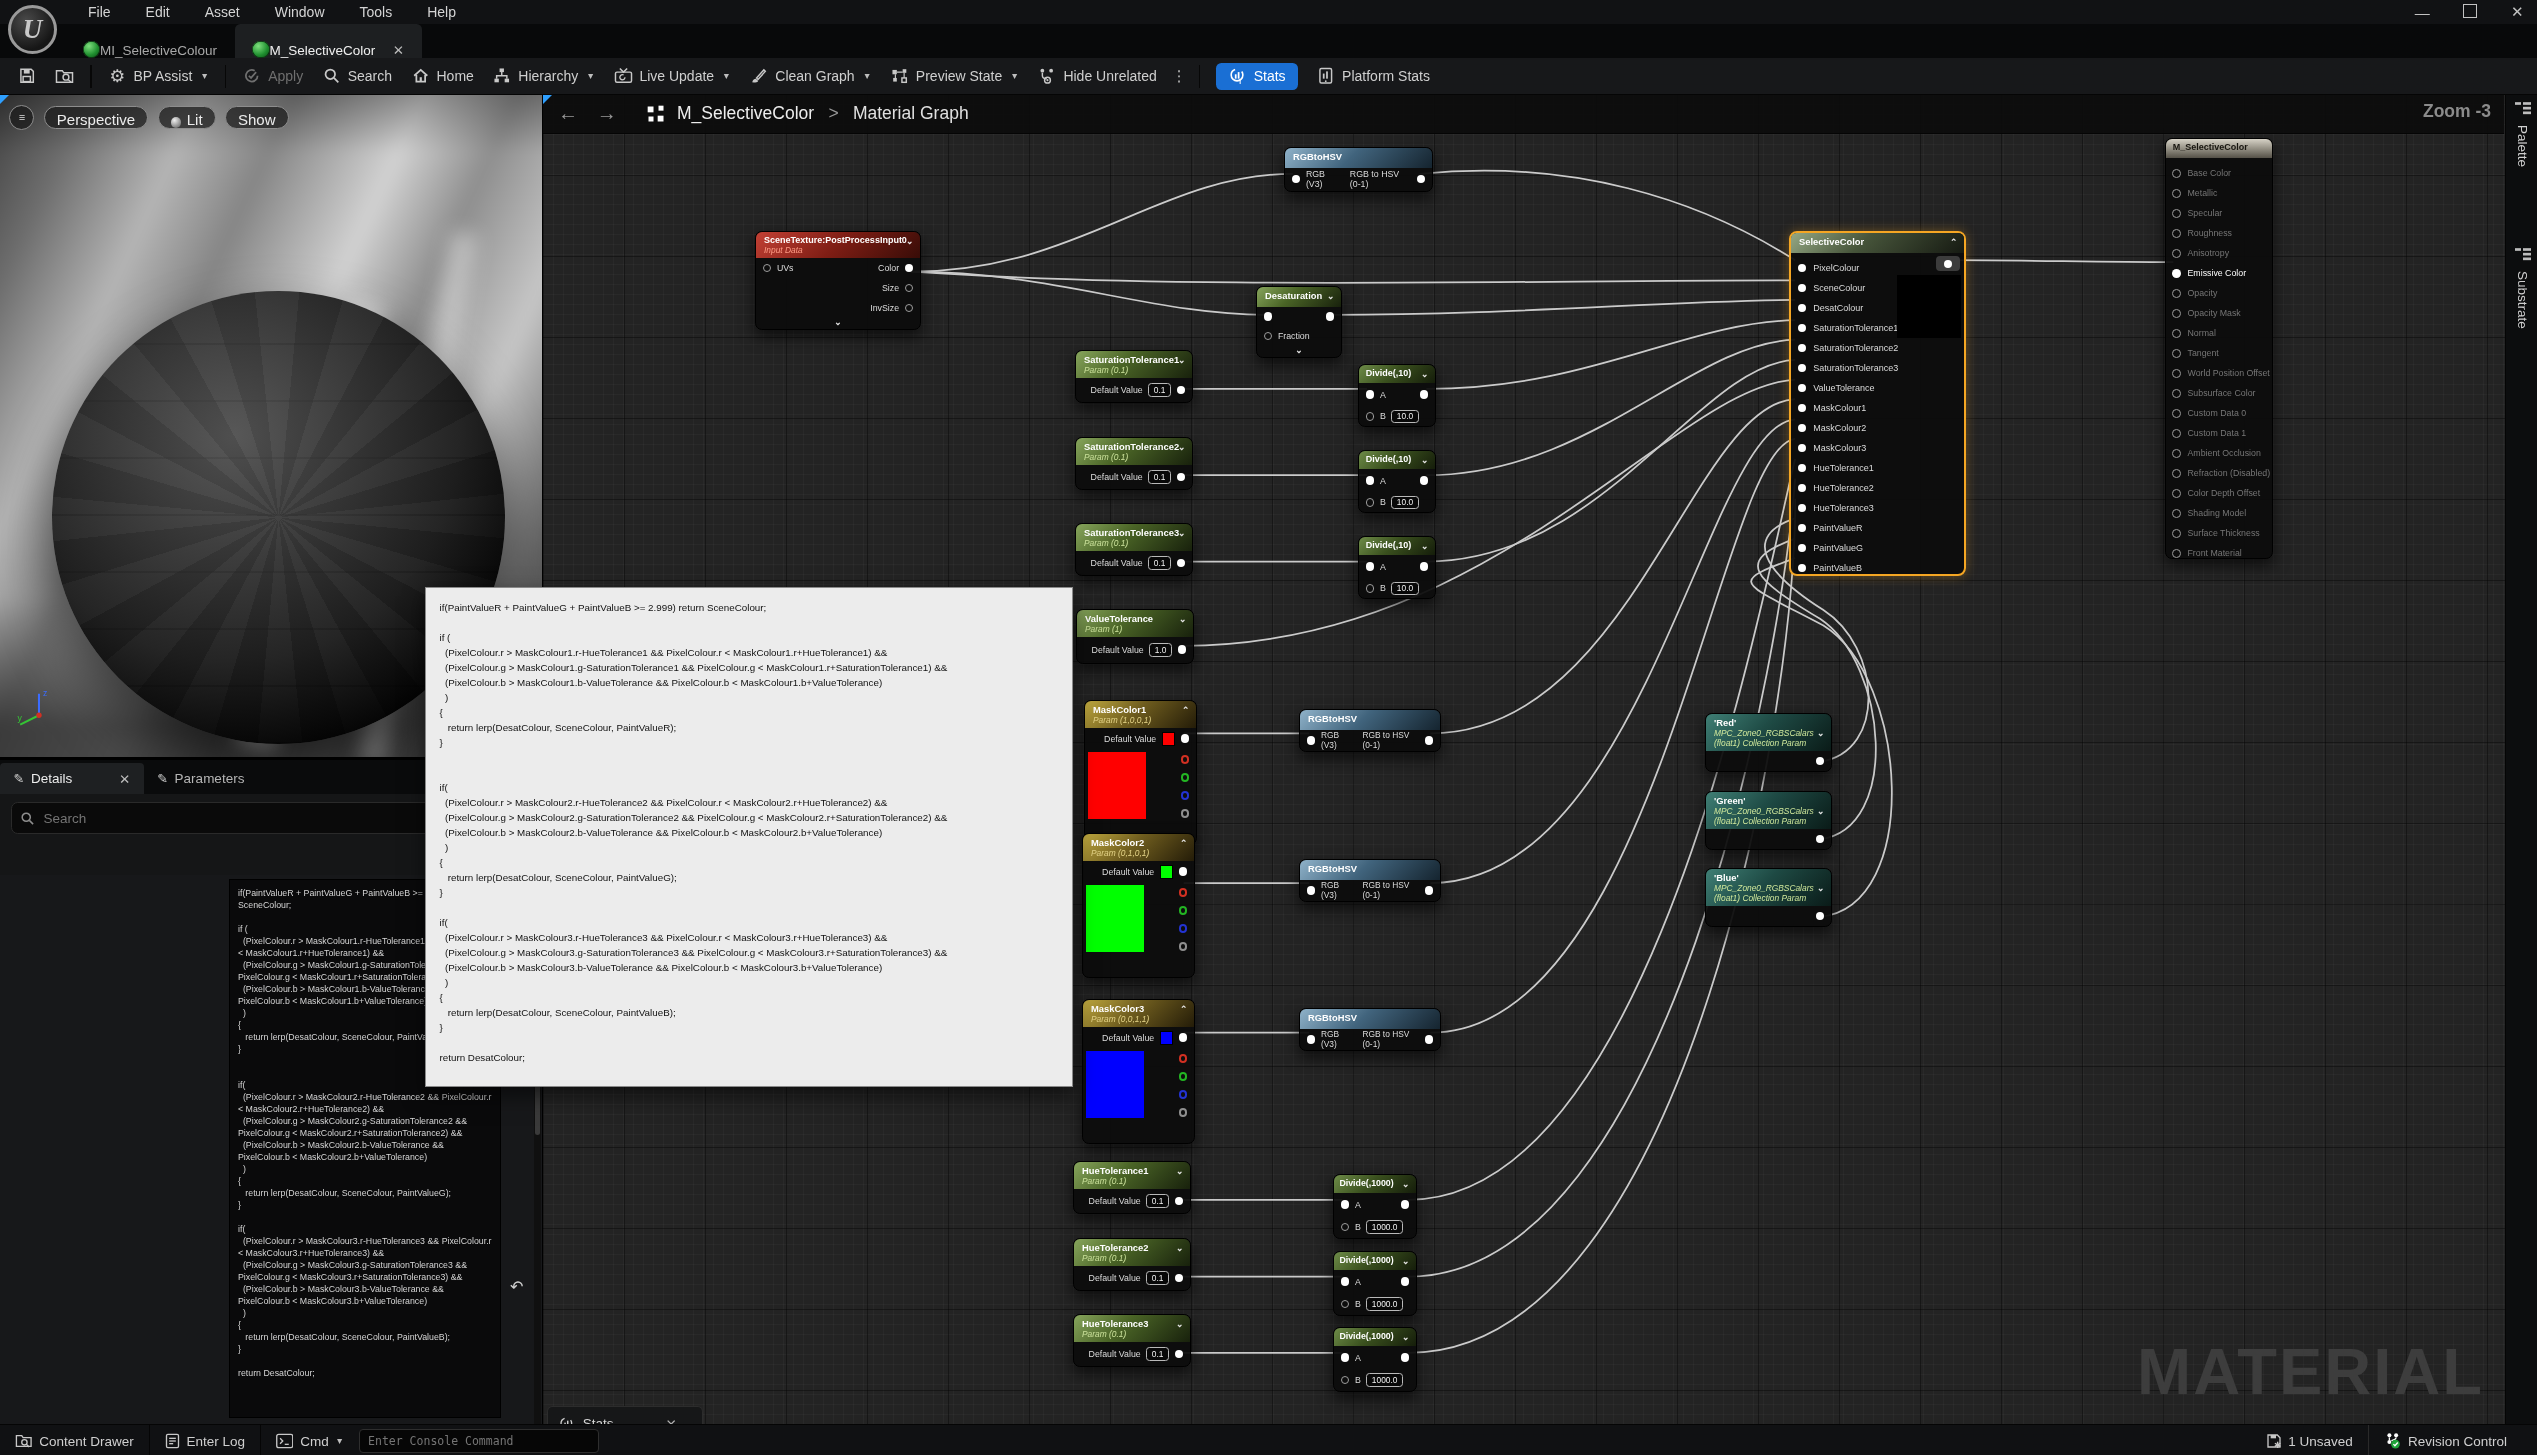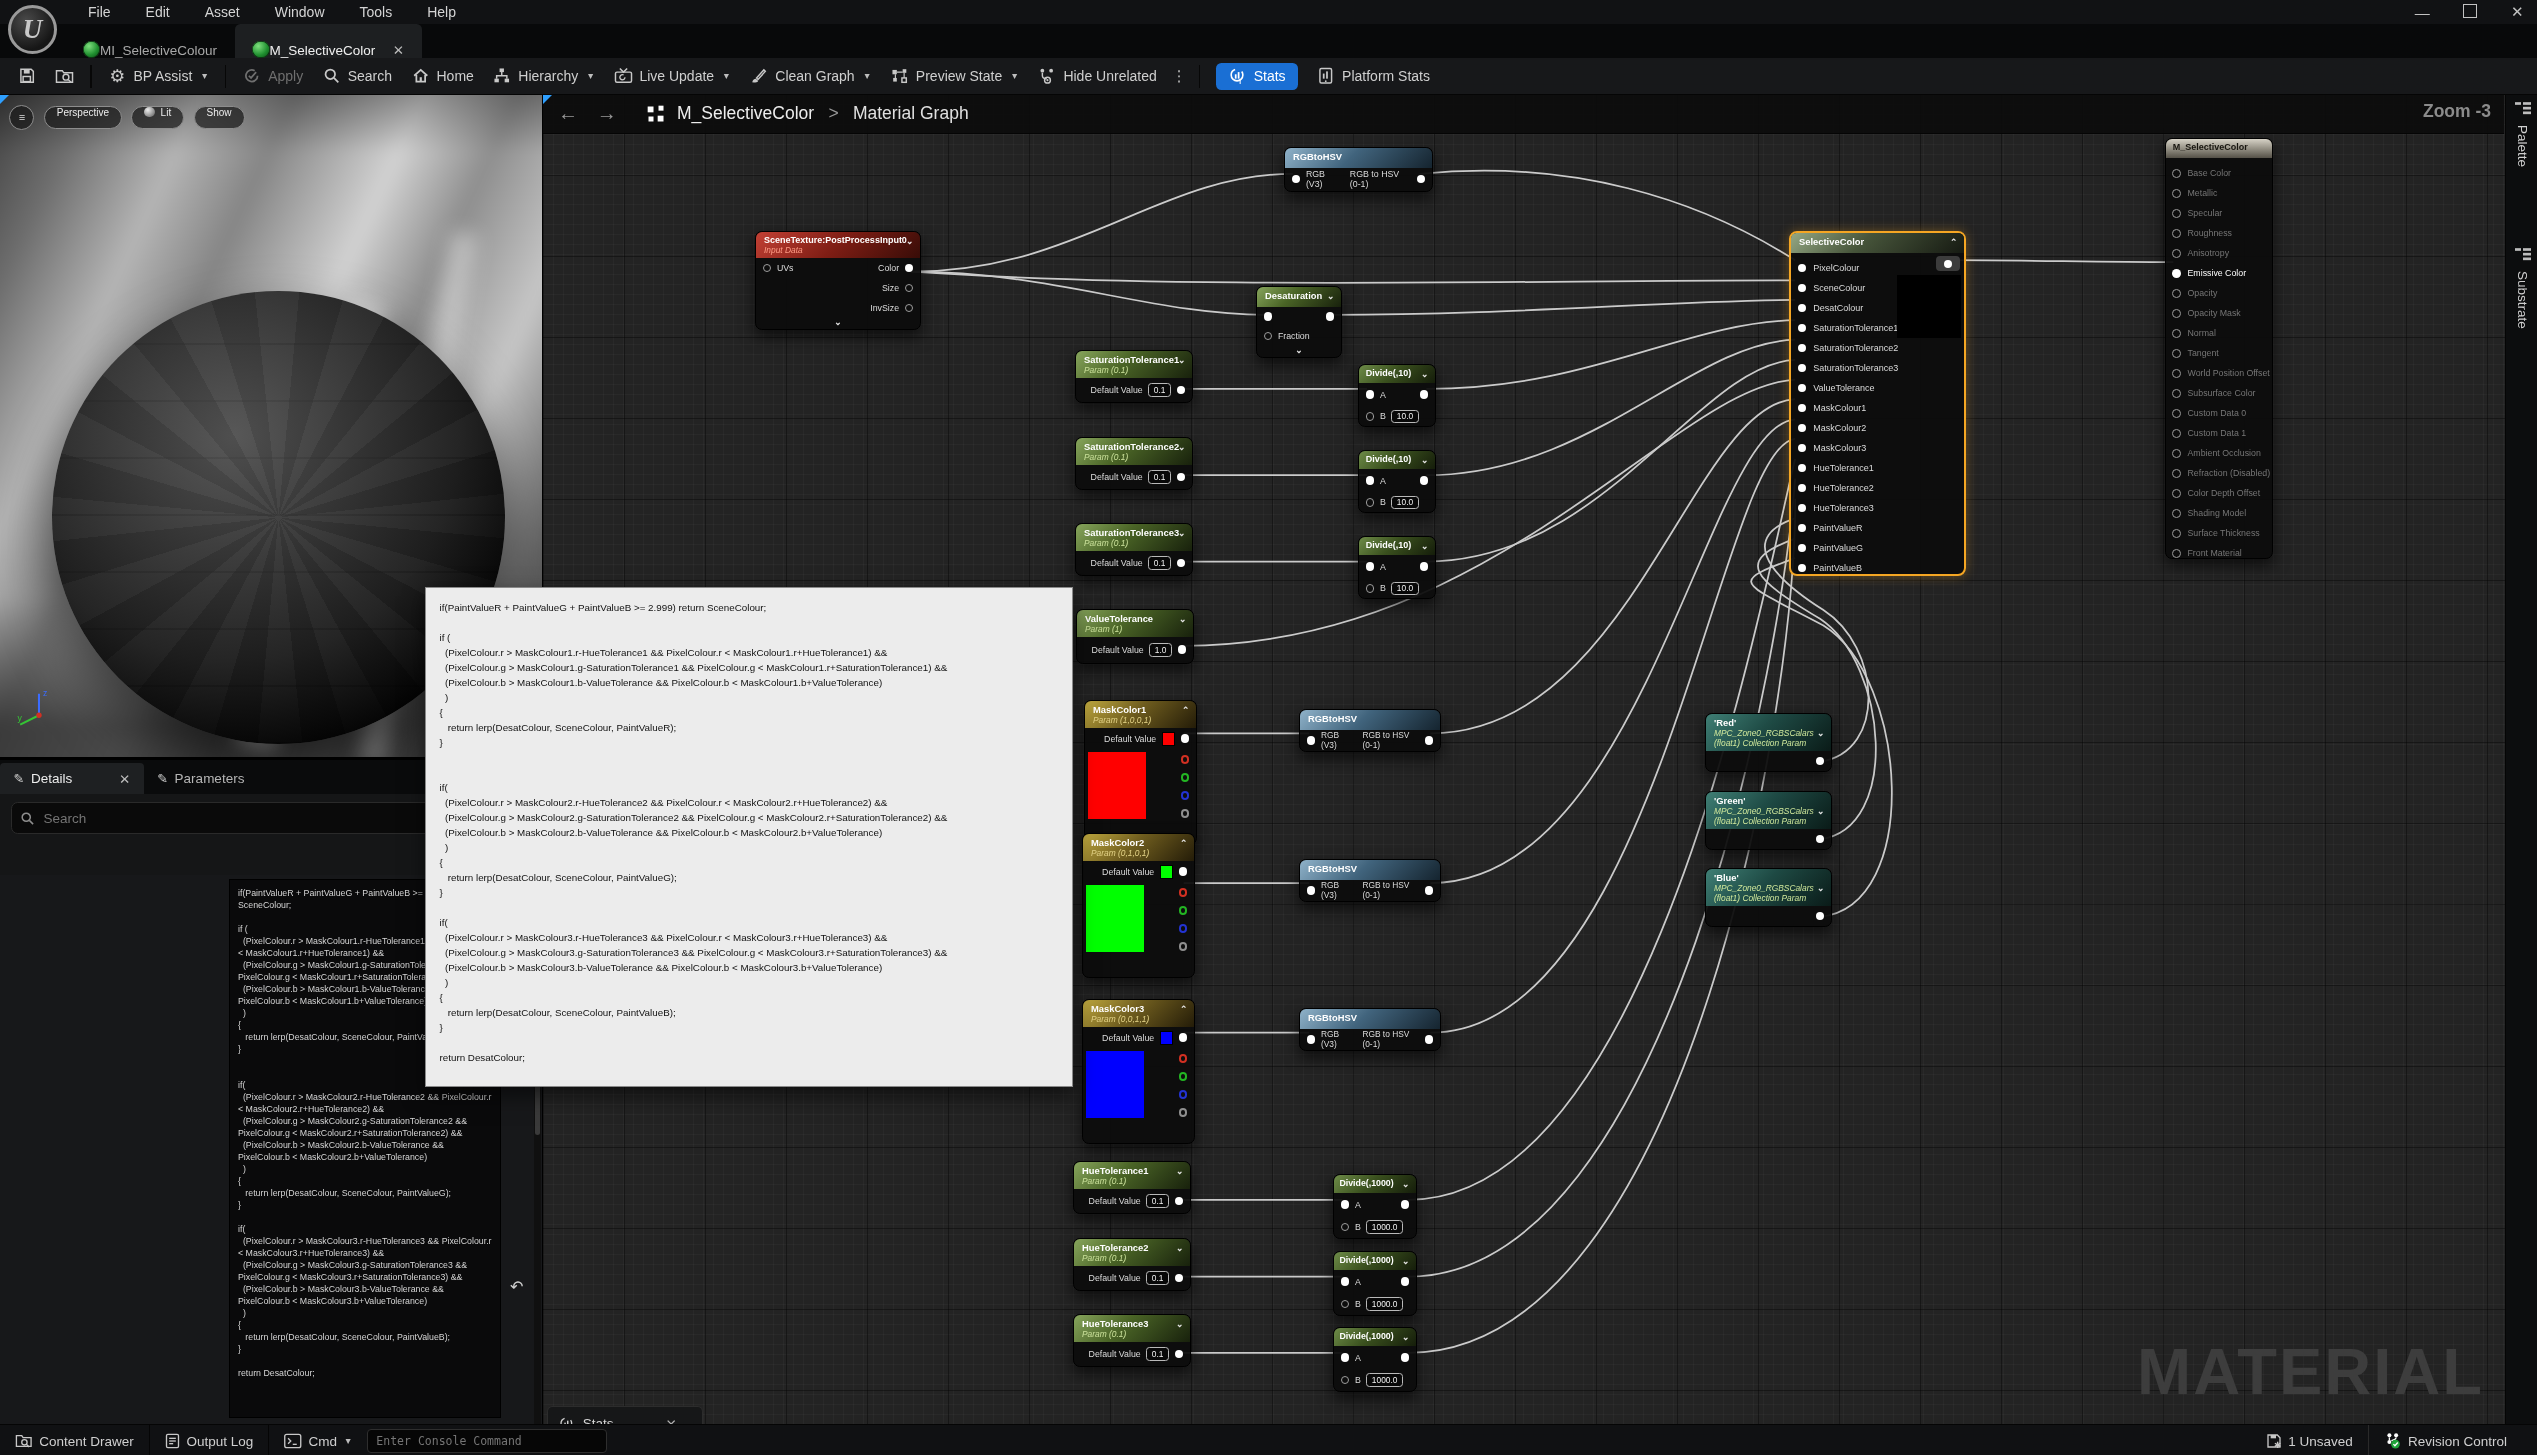--- a/index.html
+++ b/index.html
@@ -44,21 +44,21 @@
     filter:blur(6.7px);}
   .vp-streak{position:absolute;background:rgba(255,255,255,.5);filter:blur(9.4px);}
   #sphere{position:absolute;left:52px;top:197px;width:453px;height:453px;border-radius:50%;
     background:
       radial-gradient(circle at 40% 32%,rgba(140,140,140,.45),rgba(30,30,30,.55) 55%,rgba(0,0,0,.88) 78%),
       repeating-linear-gradient(0deg,rgba(0,0,0,.30) 0 2px,rgba(0,0,0,0) 2px 57px),
       repeating-conic-gradient(from -6deg,#2d2d2d 0 11.25deg,#1c1c1c 11.25deg 22.5deg);
     box-shadow:0 27px 54px rgba(0,0,0,.55);}
   #vp-controls{position:absolute;left:0;top:10.8px;width:100%;display:flex;gap:9.4px;align-items:center;padding-left:9.4px;}
   .vp-pill{background:rgba(25,25,25,.72);border:1.3px solid #8d8d8d;border-radius:11.5px;height:21.6px;
-           display:flex;align-items:flex-start;padding:0 12px;font-size:10px;color:#ececec;gap:5.4px;}
+           display:flex;align-items:flex-end;padding:0 12px;font-size:15px;color:#ececec;gap:5.4px;}
   .vp-circle{width:23px;height:23px;border-radius:50%;background:rgba(25,25,25,.72);border:1.3px solid #8d8d8d;
              display:flex;align-items:center;justify-content:center;color:#ddd;font-size:10.8px;}
   .lit-dot{width:10.8px;height:10.8px;border-radius:50%;background:radial-gradient(circle at 35% 30%,#eee,#555);}
   #gizmo{position:absolute;left:16px;bottom:27px;width:54px;height:47px;}
   .corner-tri{width:0;height:0;border-top:10.8px solid #2e9fff;border-right:10.8px solid transparent;z-index:9;}
   
   #details{left:0;top:760px;width:542px;height:664px;background:#151617;z-index:6;}
   #det-tabs{position:absolute;left:0;top:0;width:542px;height:34px;background:#0a0b0c;display:flex;align-items:flex-end;}
   .det-tab{height:31px;display:flex;align-items:center;gap:6.7px;padding:0 13.5px;font-size:13.5px;color:#b5b5b5;}
   .det-tab.active{background:#1e2022;color:#ededed;border-radius:4px 4px 0 0;}
@@ -1056,21 +1056,21 @@
       </svg>
     <span>Content Drawer</span>
   </div>
   <div class="sb-item">
     <svg class="ic" width="15" height="16" viewBox="0 0 22 24">
         <rect x="2" y="2" width="18" height="20" rx="2" fill="none" stroke="#c8c8c8" stroke-width="2"></rect>
         <line x1="6" y1="8" x2="16" y2="8" stroke="#c8c8c8" stroke-width="2"></line>
         <line x1="6" y1="12" x2="16" y2="12" stroke="#c8c8c8" stroke-width="2"></line>
         <line x1="6" y1="16" x2="12" y2="16" stroke="#c8c8c8" stroke-width="2"></line>
       </svg>
-    <span>Output Log</span>
+    <span>Enter Log</span>
   </div>
   <div class="sb-item" style="border-right:none">
     <svg class="ic" width="17.5" height="16" viewBox="0 0 26 24">
         <rect x="1" y="2" width="24" height="20" rx="3" fill="none" stroke="#c8c8c8" stroke-width="2"></rect>
         <path d="M6 8l4 4-4 4" fill="none" stroke="#c8c8c8" stroke-width="2"></path>
         <line x1="13" y1="17" x2="19" y2="17" stroke="#c8c8c8" stroke-width="2"></line>
       </svg>
     <span>Cmd</span>
     <span style="font-size:8.8px;color:#bdbdbd">▼</span>
   </div>

